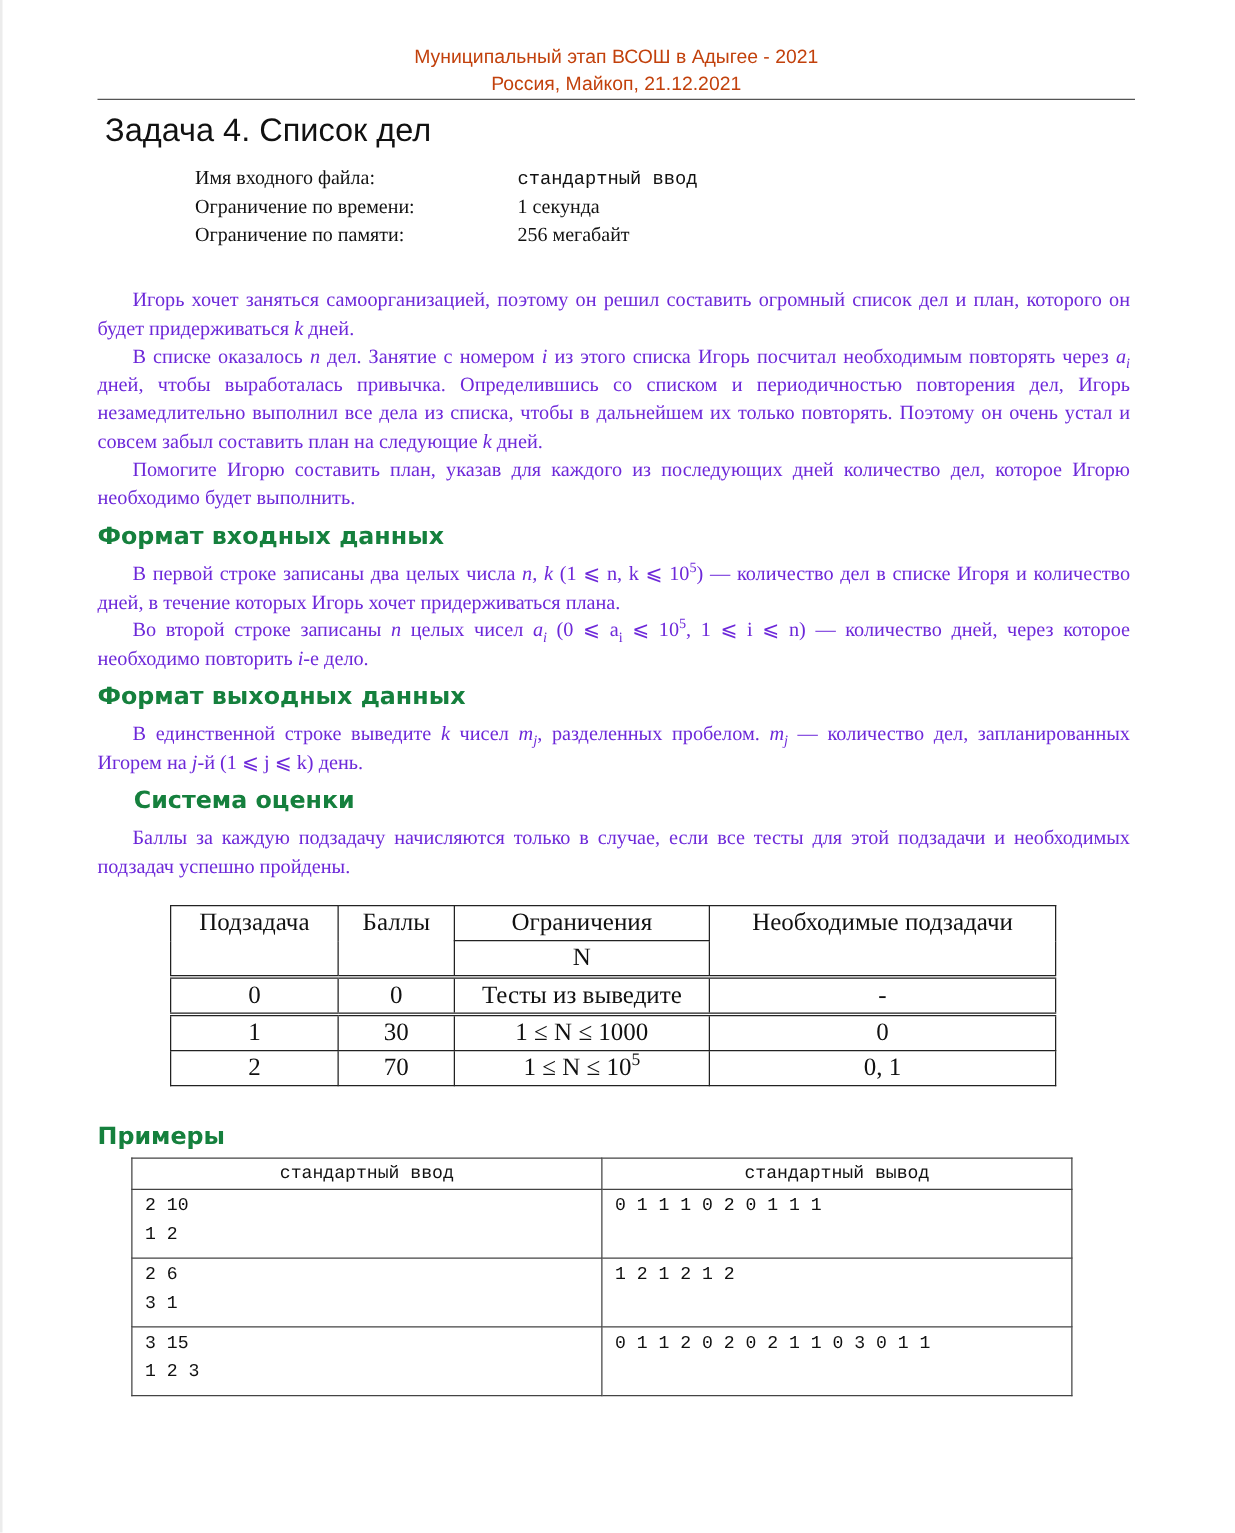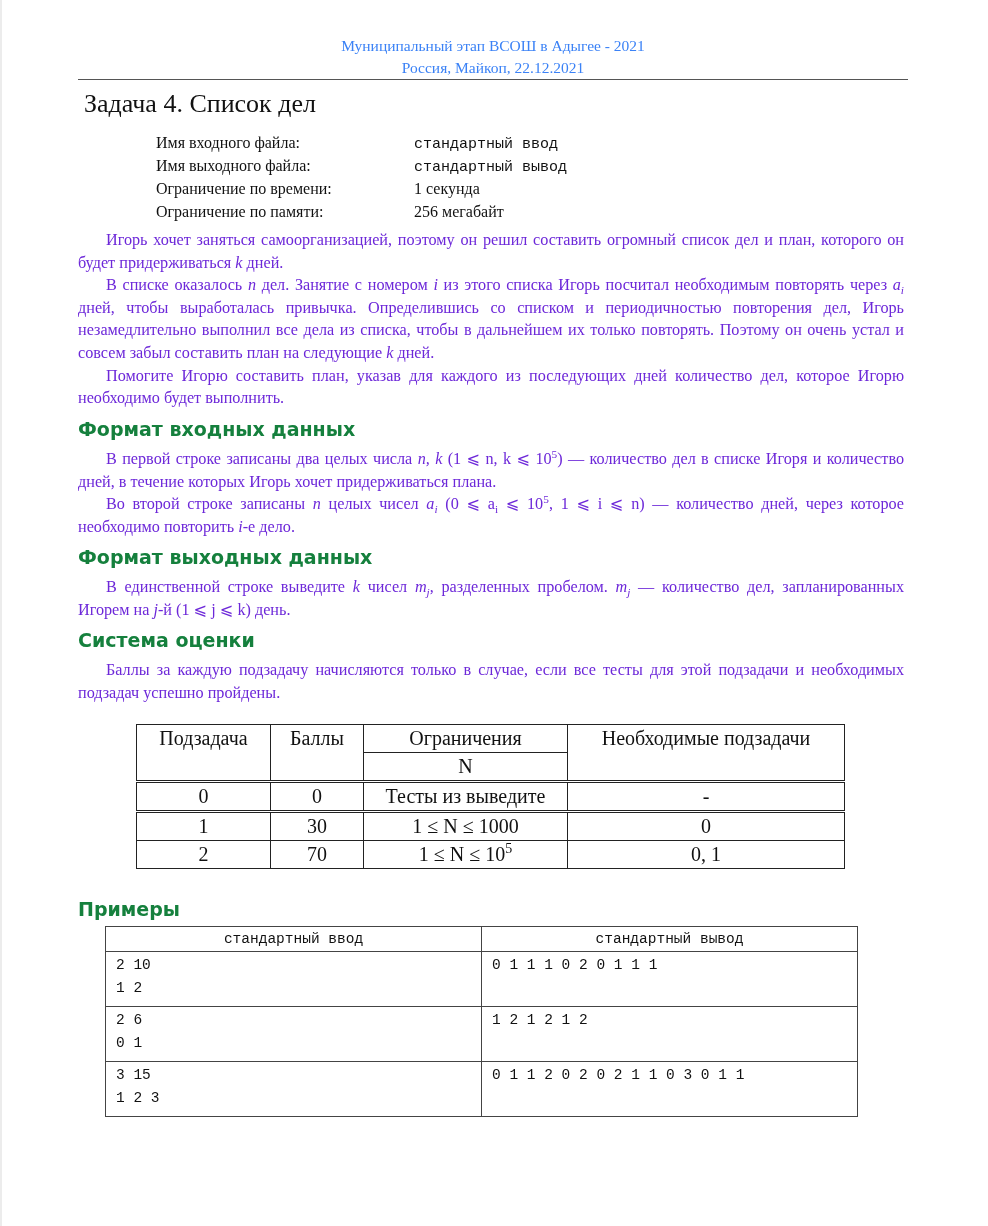--- a/index.html
+++ b/index.html
@@ -1,23 +1,23 @@
 <!DOCTYPE html>
 <html><head>
 <meta charset="utf-8">
 <style>
   html, body { margin: 0; padding: 0; background: #ffffff; }
   body { width: 988px; height: 1226px; position: relative; overflow: hidden; color: #111; }
   .edge { position: absolute; left: 0; top: 0; width: 2px; height: 1226px; background: #ececec; }
 
   .running-head { position: absolute; left: 78px; top: 35px; width: 830px; text-align: center;
-    font-family: Liberation Serif, serif; font-size: 15.5px; line-height: 22px; color: #3b82f6; }
+    font-family: Liberation Sans, sans-serif; font-size: 15.5px; line-height: 22px; color: #c2410c; }
   .head-rule { position: absolute; left: 78px; top: 79px; width: 830px; height: 0; border-top: 1.5px solid #555; }
 
-  .task-title { position: absolute; left: 84px; top: 86px; font-family: Liberation Serif, serif;
+  .task-title { position: absolute; left: 84px; top: 86px; font-family: Liberation Sans, sans-serif;
     font-size: 26px; line-height: 36px; color: #111; }
 
   .meta { position: absolute; left: 130px; top: 131px; font-family: "Liberation Serif", serif; font-size: 16px; margin-left: 26px; }
   .meta .row { height: 23px; line-height: 23px; white-space: nowrap; }
   .meta .k { display: inline-block; width: 258px; }
   .meta .v.mono { font-family: "Liberation Mono", monospace; font-size: 15px; }
 
   .text { position: absolute; left: 78px; width: 826px; font-family: "Liberation Serif", serif;
     font-size: 16.2px; line-height: 22.6px; text-align: justify; color: #6d28d9; }
   .text p { margin: 0; text-indent: 28px; }
@@ -41,32 +41,29 @@
   table.examples th { font-weight: normal; text-align: center; height: 22px; line-height: 22px; }
   table.examples td { vertical-align: top; height: 50px; padding: 2px 10px; line-height: 23px; white-space: pre; }
 </style>
 </head>
 <body>
 
 <div class="edge"></div>
 
 <div class="running-head">
   <div>Муниципальный этап ВСОШ в Адыгее - 2021</div>
-  <div>Россия, Майкоп, 22.12.2021</div>
+  <div>Россия, Майкоп, 21.12.2021</div>
 </div>
 <div class="head-rule"></div>
 
 <div class="task-title">Задача 4. Список дел</div>
 
 <div class="meta">
   <div class="row">
     <span class="k">Имя входного файла:</span><span class="v mono">стандартный ввод</span>
-  </div>
-  <div class="row">
-    <span class="k">Имя выходного файла:</span><span class="v mono">стандартный вывод</span>
   </div>
   <div class="row">
     <span class="k">Ограничение по времени:</span><span class="v">1 секунда</span>
   </div>
   <div class="row">
     <span class="k">Ограничение по памяти:</span><span class="v">256 мегабайт</span>
   </div>
 </div>
 
 <div class="text" style="top:229px;">
@@ -79,21 +76,21 @@
 <div class="text" style="top:448px;">
   <p><span>В первой строке записаны два целых числа </span><i>n, k</i> <span>(1 ⩽ n, k ⩽ 10</span><sup>5</sup><span>)</span><span> — количество дел в списке Игоря и количество дней, в течение которых Игорь хочет придерживаться плана.</span></p>
   <p><span>Во второй строке записаны </span><i>n</i><span> целых чисел </span><i>a</i><sub><i>i</i></sub> <span>(0 ⩽ a</span><sub>i</sub><span> ⩽ 10</span><sup>5</sup><span>, 1 ⩽ i ⩽ n)</span><span> — количество дней, через которое необходимо повторить </span><i>i</i><span>-е дело.</span></p>
 </div>
 
 <div class="section" style="top:544px;">Формат выходных данных</div>
 <div class="text" style="top:576px;">
   <p><span>В единственной строке выведите </span><i>k</i><span> чисел </span><i>m</i><sub><i>j</i></sub><span>, разделенных пробелом. </span><i>m</i><sub><i>j</i></sub><span> — количество дел, запланированных Игорем на </span><i>j</i><span>-й </span><span>(1 ⩽ j ⩽ k)</span><span> день.</span></p>
 </div>
 
-<div class="section" style="top:627px;">Система оценки</div>
+<div class="section" style="top:627px;margin-left:29px;">Система оценки</div>
 <div class="text" style="top:659px;">
   <p>Баллы за каждую подзадачу начисляются только в случае, если все тесты для этой подзадачи и необходимых подзадач успешно пройдены.</p>
 </div>
 
 <table class="subtasks">
   <tbody>
       <tr>
     <th rowspan="2" style="width:133px;text-align:center;">Подзадача</th>
     <th rowspan="2" style="width:92px;">Баллы</th>
     <th style="width:203px;">Ограничения</th>
@@ -131,21 +128,21 @@
     <th>стандартный ввод</th>
     <th>стандартный вывод</th>
   </tr>
   <tr>
     <td>2 10
 1 2</td>
     <td>0 1 1 1 0 2 0 1 1 1</td>
   </tr>
   <tr>
     <td>2 6
-0 1</td>
+3 1</td>
     <td>1 2 1 2 1 2</td>
   </tr>
   <tr>
     <td>3 15
 1 2 3</td>
     <td>0 1 1 2 0 2 0 2 1 1 0 3 0 1 1</td>
   </tr>
 </tbody>
   </table>
 

